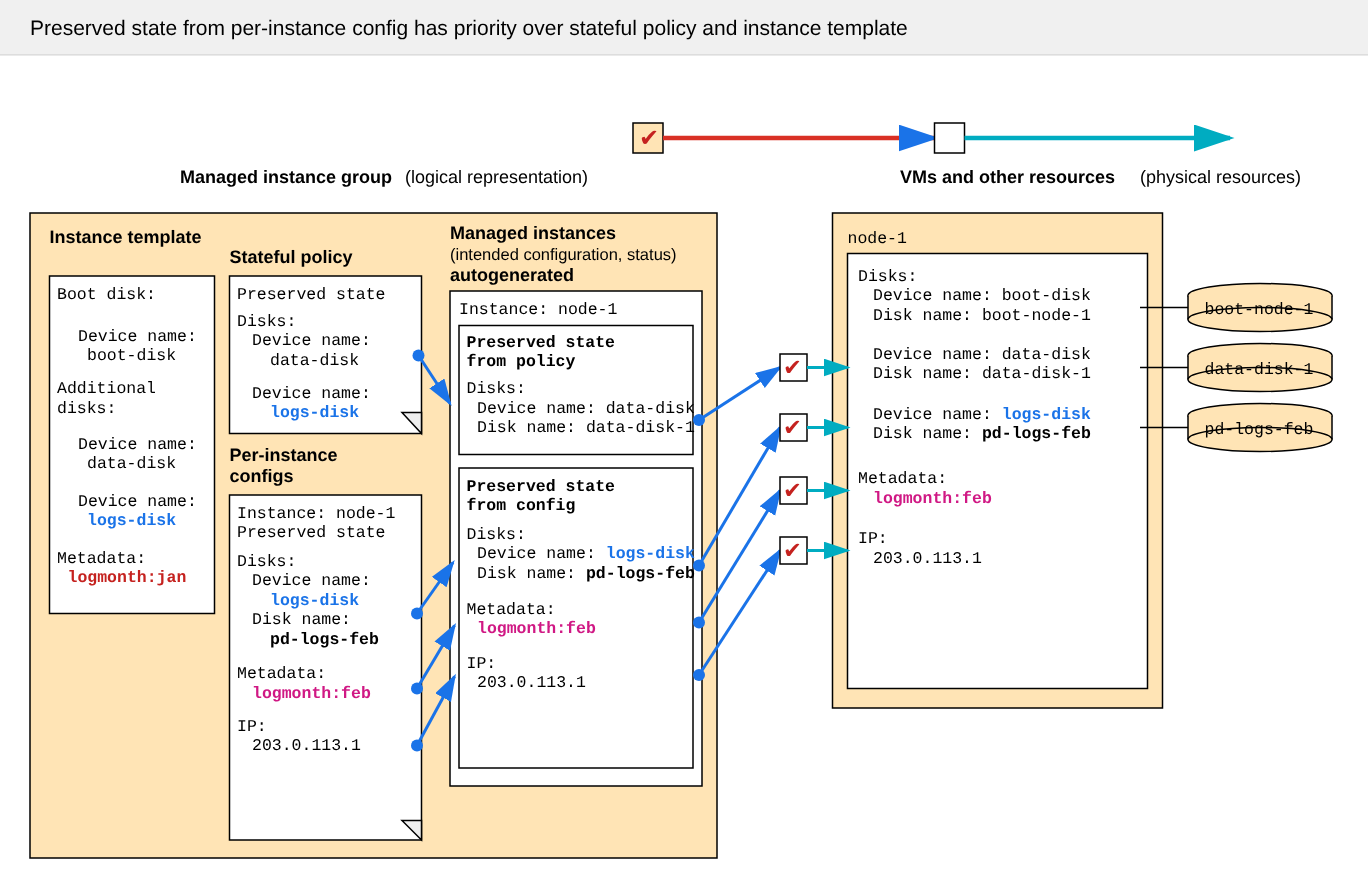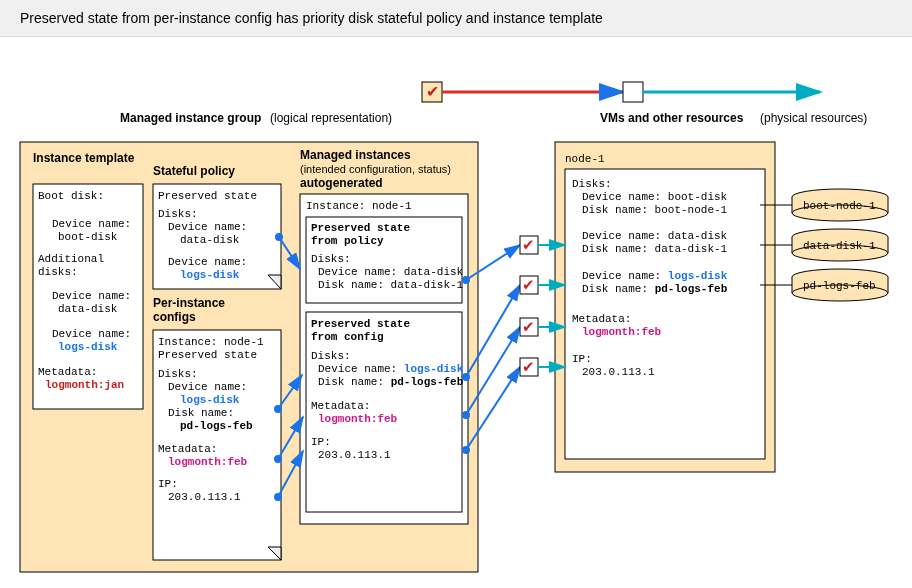--- a/index.html
+++ b/index.html
@@ -9,21 +9,21 @@
 .mono { font-family: 'Courier New', monospace; font-size: 11px; }
 .blue { fill: #1a73e8; font-weight: bold; }
 .red { fill: #c5221f; font-weight: bold; }
 .magenta { fill: #d01884; font-weight: bold; }
 .bold { font-weight: bold; }
 </style>
 </head>
 <body>
 
 <div class="header">
-  <span>Preserved state from per-instance config has priority disk stateful policy and instance template</span>
+  <span>Preserved state from per-instance config has priority over stateful policy and instance template</span>
 </div>
 
 <svg width="912" height="550">
 <defs>
   <marker id="ah" markerWidth="10" markerHeight="10" refX="8" refY="3" orient="auto">
         <path d="M0,0 L9,3 L0,6 Z" fill="#1a73e8"></path>
       </marker>
   <marker id="ahc" markerWidth="10" markerHeight="10" refX="8" refY="3" orient="auto">
         <path d="M0,0 L9,3 L0,6 Z" fill="#00acc1"></path>
       </marker>

